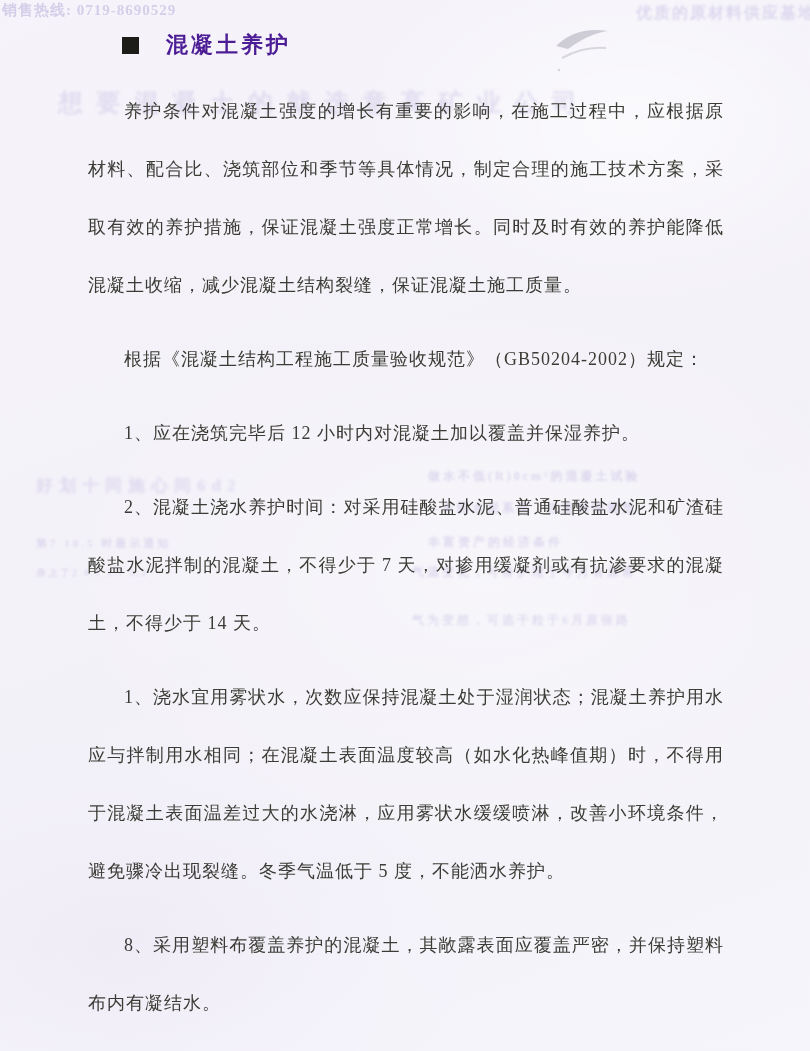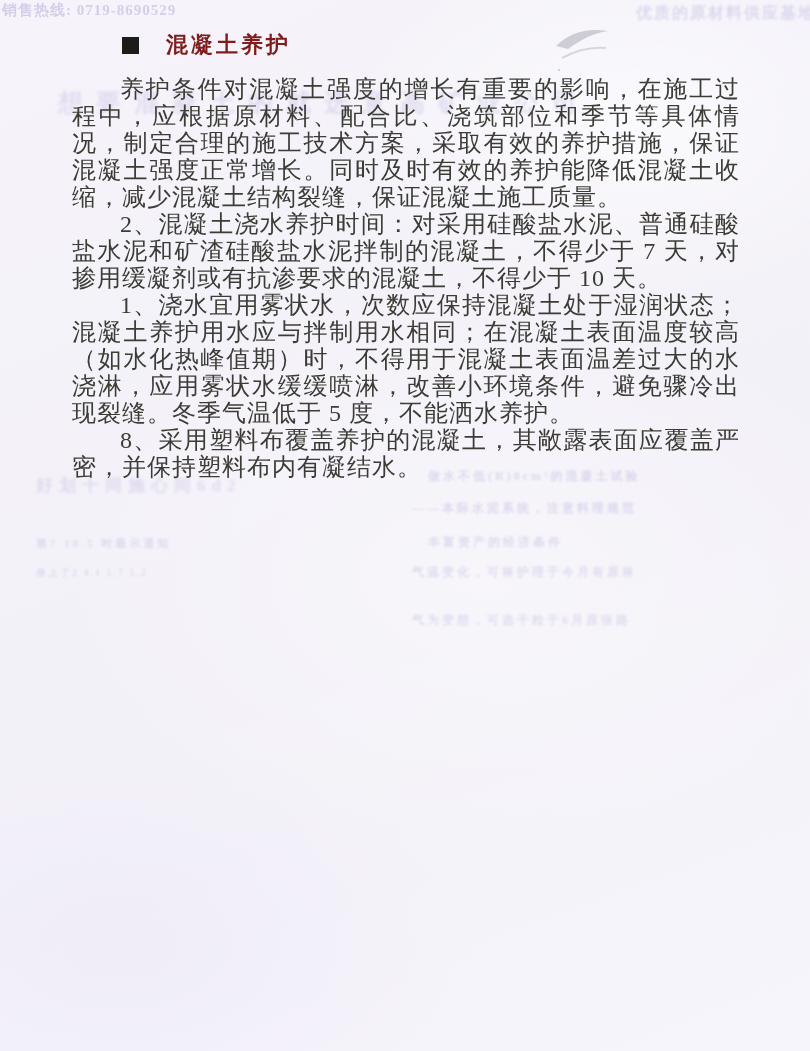--- a/index.html
+++ b/index.html
@@ -42,26 +42,26 @@
     width: 17px; height: 17px;
     background: #1c1c18;
     display: inline-block;
     margin-right: 27px;
     flex: 0 0 auto;
   }
   .heading .title {
     font-size: 22px;
     font-weight: bold;
     letter-spacing: 3px;
-    color: #7f1d1d;
+    color: #4c1d95;
   }
   .content p {
-    margin: 0;
-    font-size: 24px;
-    line-height: 27px;
+    margin: 16px;
+    font-size: 18px;
+    line-height: 58px;
     letter-spacing: 1px;
     text-indent: 2em;
     text-align: justify;
     text-justify: inter-ideograph;
   }
 </style>
 </head>
 <body>
 
 <div class="paper"></div>
@@ -89,22 +89,24 @@
 
 <div class="content">
 
   <div class="heading">
     <span class="bullet"></span>
     <span class="title">混凝土养护</span>
   </div>
 
   <p>养护条件对混凝土强度的增长有重要的影响，在施工过程中，应根据原材料、配合比、浇筑部位和季节等具体情况，制定合理的施工技术方案，采取有效的养护措施，保证混凝土强度正常增长。同时及时有效的养护能降低混凝土收缩，减少混凝土结构裂缝，保证混凝土施工质量。</p>
 
+  <p>根据《混凝土结构工程施工质量验收规范》（GB50204-2002）规定：</p>
 
+  <p>1、应在浇筑完毕后 12 小时内对混凝土加以覆盖并保湿养护。</p>
 
-  <p>2、混凝土浇水养护时间：对采用硅酸盐水泥、普通硅酸盐水泥和矿渣硅酸盐水泥拌制的混凝土，不得少于 7 天，对掺用缓凝剂或有抗渗要求的混凝土，不得少于 10 天。</p>
+  <p>2、混凝土浇水养护时间：对采用硅酸盐水泥、普通硅酸盐水泥和矿渣硅酸盐水泥拌制的混凝土，不得少于 7 天，对掺用缓凝剂或有抗渗要求的混凝土，不得少于 14 天。</p>
 
   <p>1、浇水宜用雾状水，次数应保持混凝土处于湿润状态；混凝土养护用水应与拌制用水相同；在混凝土表面温度较高（如水化热峰值期）时，不得用于混凝土表面温差过大的水浇淋，应用雾状水缓缓喷淋，改善小环境条件，避免骤冷出现裂缝。冬季气温低于 5 度，不能洒水养护。</p>
 
   <p>8、采用塑料布覆盖养护的混凝土，其敞露表面应覆盖严密，并保持塑料布内有凝结水。</p>
 
 
 </div>
 
 </body></html>

